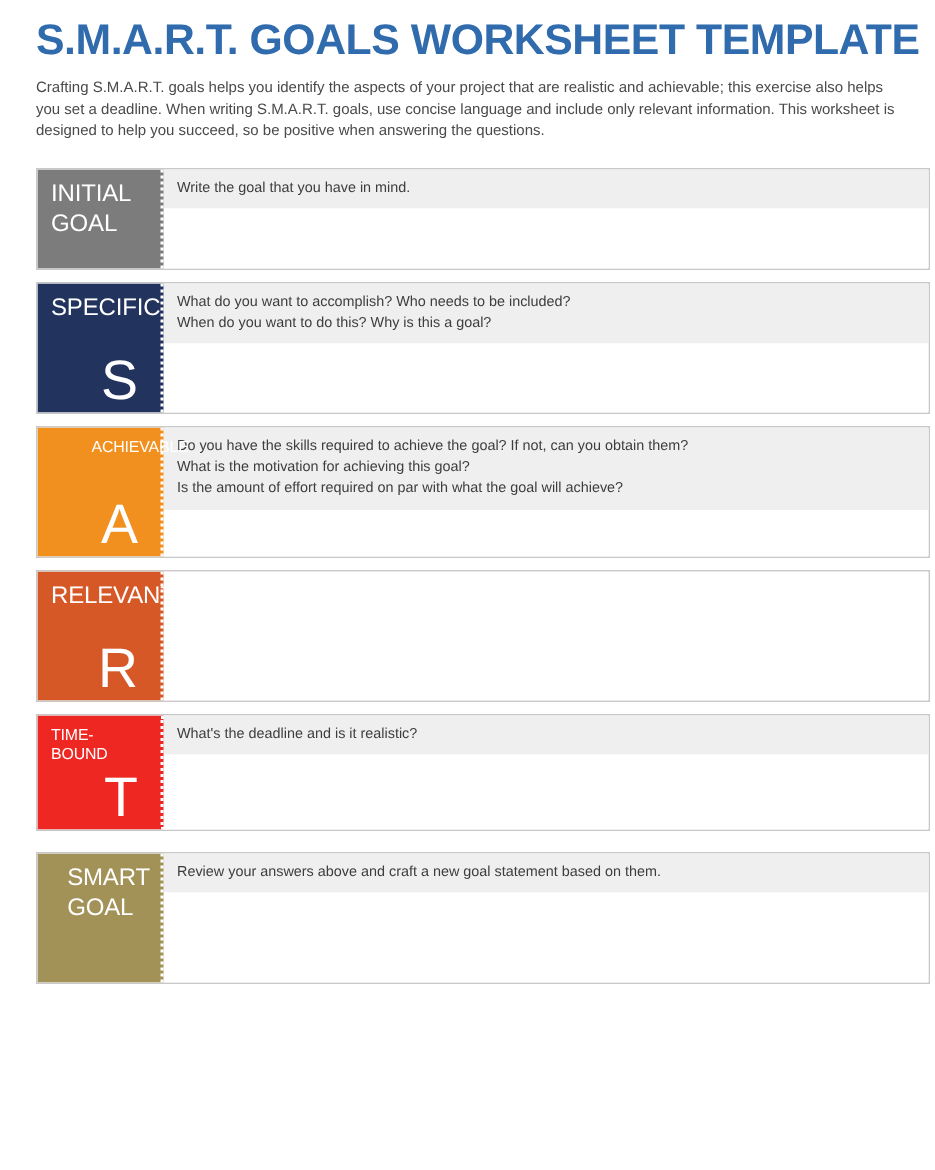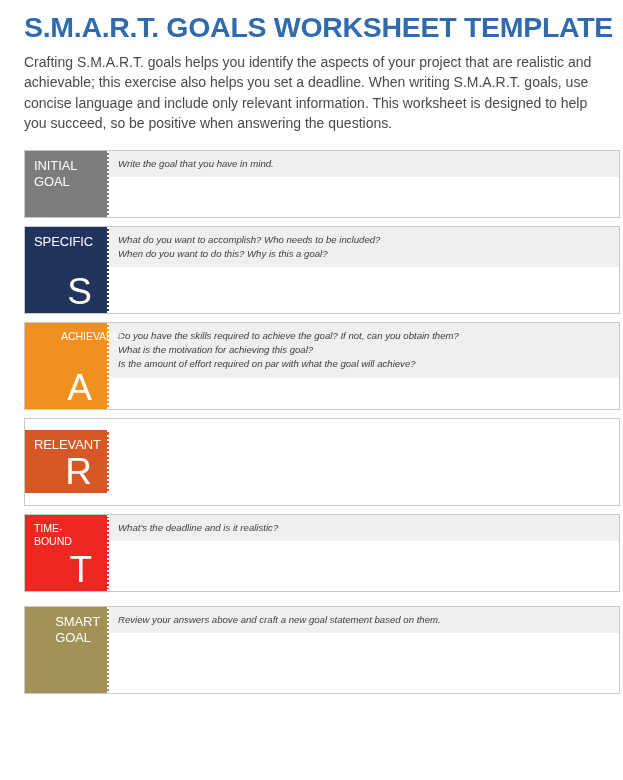--- a/index.html
+++ b/index.html
@@ -27,21 +27,21 @@
     font-size: 28.5px;
     font-weight: bold;
     color: #2f6bad;
     letter-spacing: -0.3px;
     margin: 0;
     padding: 13px 0 0 10px;
     line-height: 1.05;
     white-space: nowrap;
   }
   .intro {
-    font-size: 14px;
+    font-size: 10px;
     line-height: 1.46;
     color: #4a4a4a;
     margin: 0;
     padding: 9px 12px 0 10px;
     max-width: 580px;
   }
 
   
   .sheet {
     margin: 16px 0 0 10px;
@@ -64,21 +64,21 @@
     box-sizing: border-box;
     position: relative;
     display: flex;
     flex-direction: column;
     justify-content: space-between;
     padding: 7px 7px 2px 9px;
     border-right: 2px dotted #ffffff;
   }
   .label-text {
     color: #ffffff;
-    font-size: 13px;
+    font-size: 16px;
     line-height: 1.28;
     letter-spacing: -0.1px;
     white-space: pre-line;
   }
   .label-cell.narrow-label .label-text { font-size: 10.6px; }
   .big-letter {
     color: #ffffff;
     font-size: 37px;
     line-height: 0.95;
     font-weight: normal;
@@ -87,21 +87,20 @@
     padding-bottom: 2px;
   }
   .big-letter:empty { display: none; }
 
   .content-cell {
     flex: 1;
     display: flex;
     flex-direction: column;
     background: #ffffff;
     min-width: 0;
-    font-style: italic;
   }
   .prompt {
     background: #efefef;
     font-size: 9.6px;
     line-height: 1.5;
     color: #3d3d3d;
     padding: 6px 8px 6px 9px;
     white-space: pre-line;
   }
   .answer {
@@ -151,21 +150,21 @@
         <div class="big-letter">A</div>
       </div>
       <div class="content-cell">
         <div class="prompt">Do you have the skills required to achieve the goal? If not, can you obtain them?
 What is the motivation for achieving this goal?
 Is the amount of effort required on par with what the goal will achieve?</div>
         <div class="answer"></div>
       </div>
     </div>
 
-    <div class="row" style="height: 88px; align-items: center;">
+    <div class="row" style="height: 88px;">
       <div class="label-cell" style="background: rgb(214, 88, 38);">
         <div class="label-text">RELEVANT</div>
         <div class="big-letter">R</div>
       </div>
       <div class="content-cell">
         <div class="answer"></div>
       </div>
     </div>
 
     <div class="row" style="height: 78px;">

